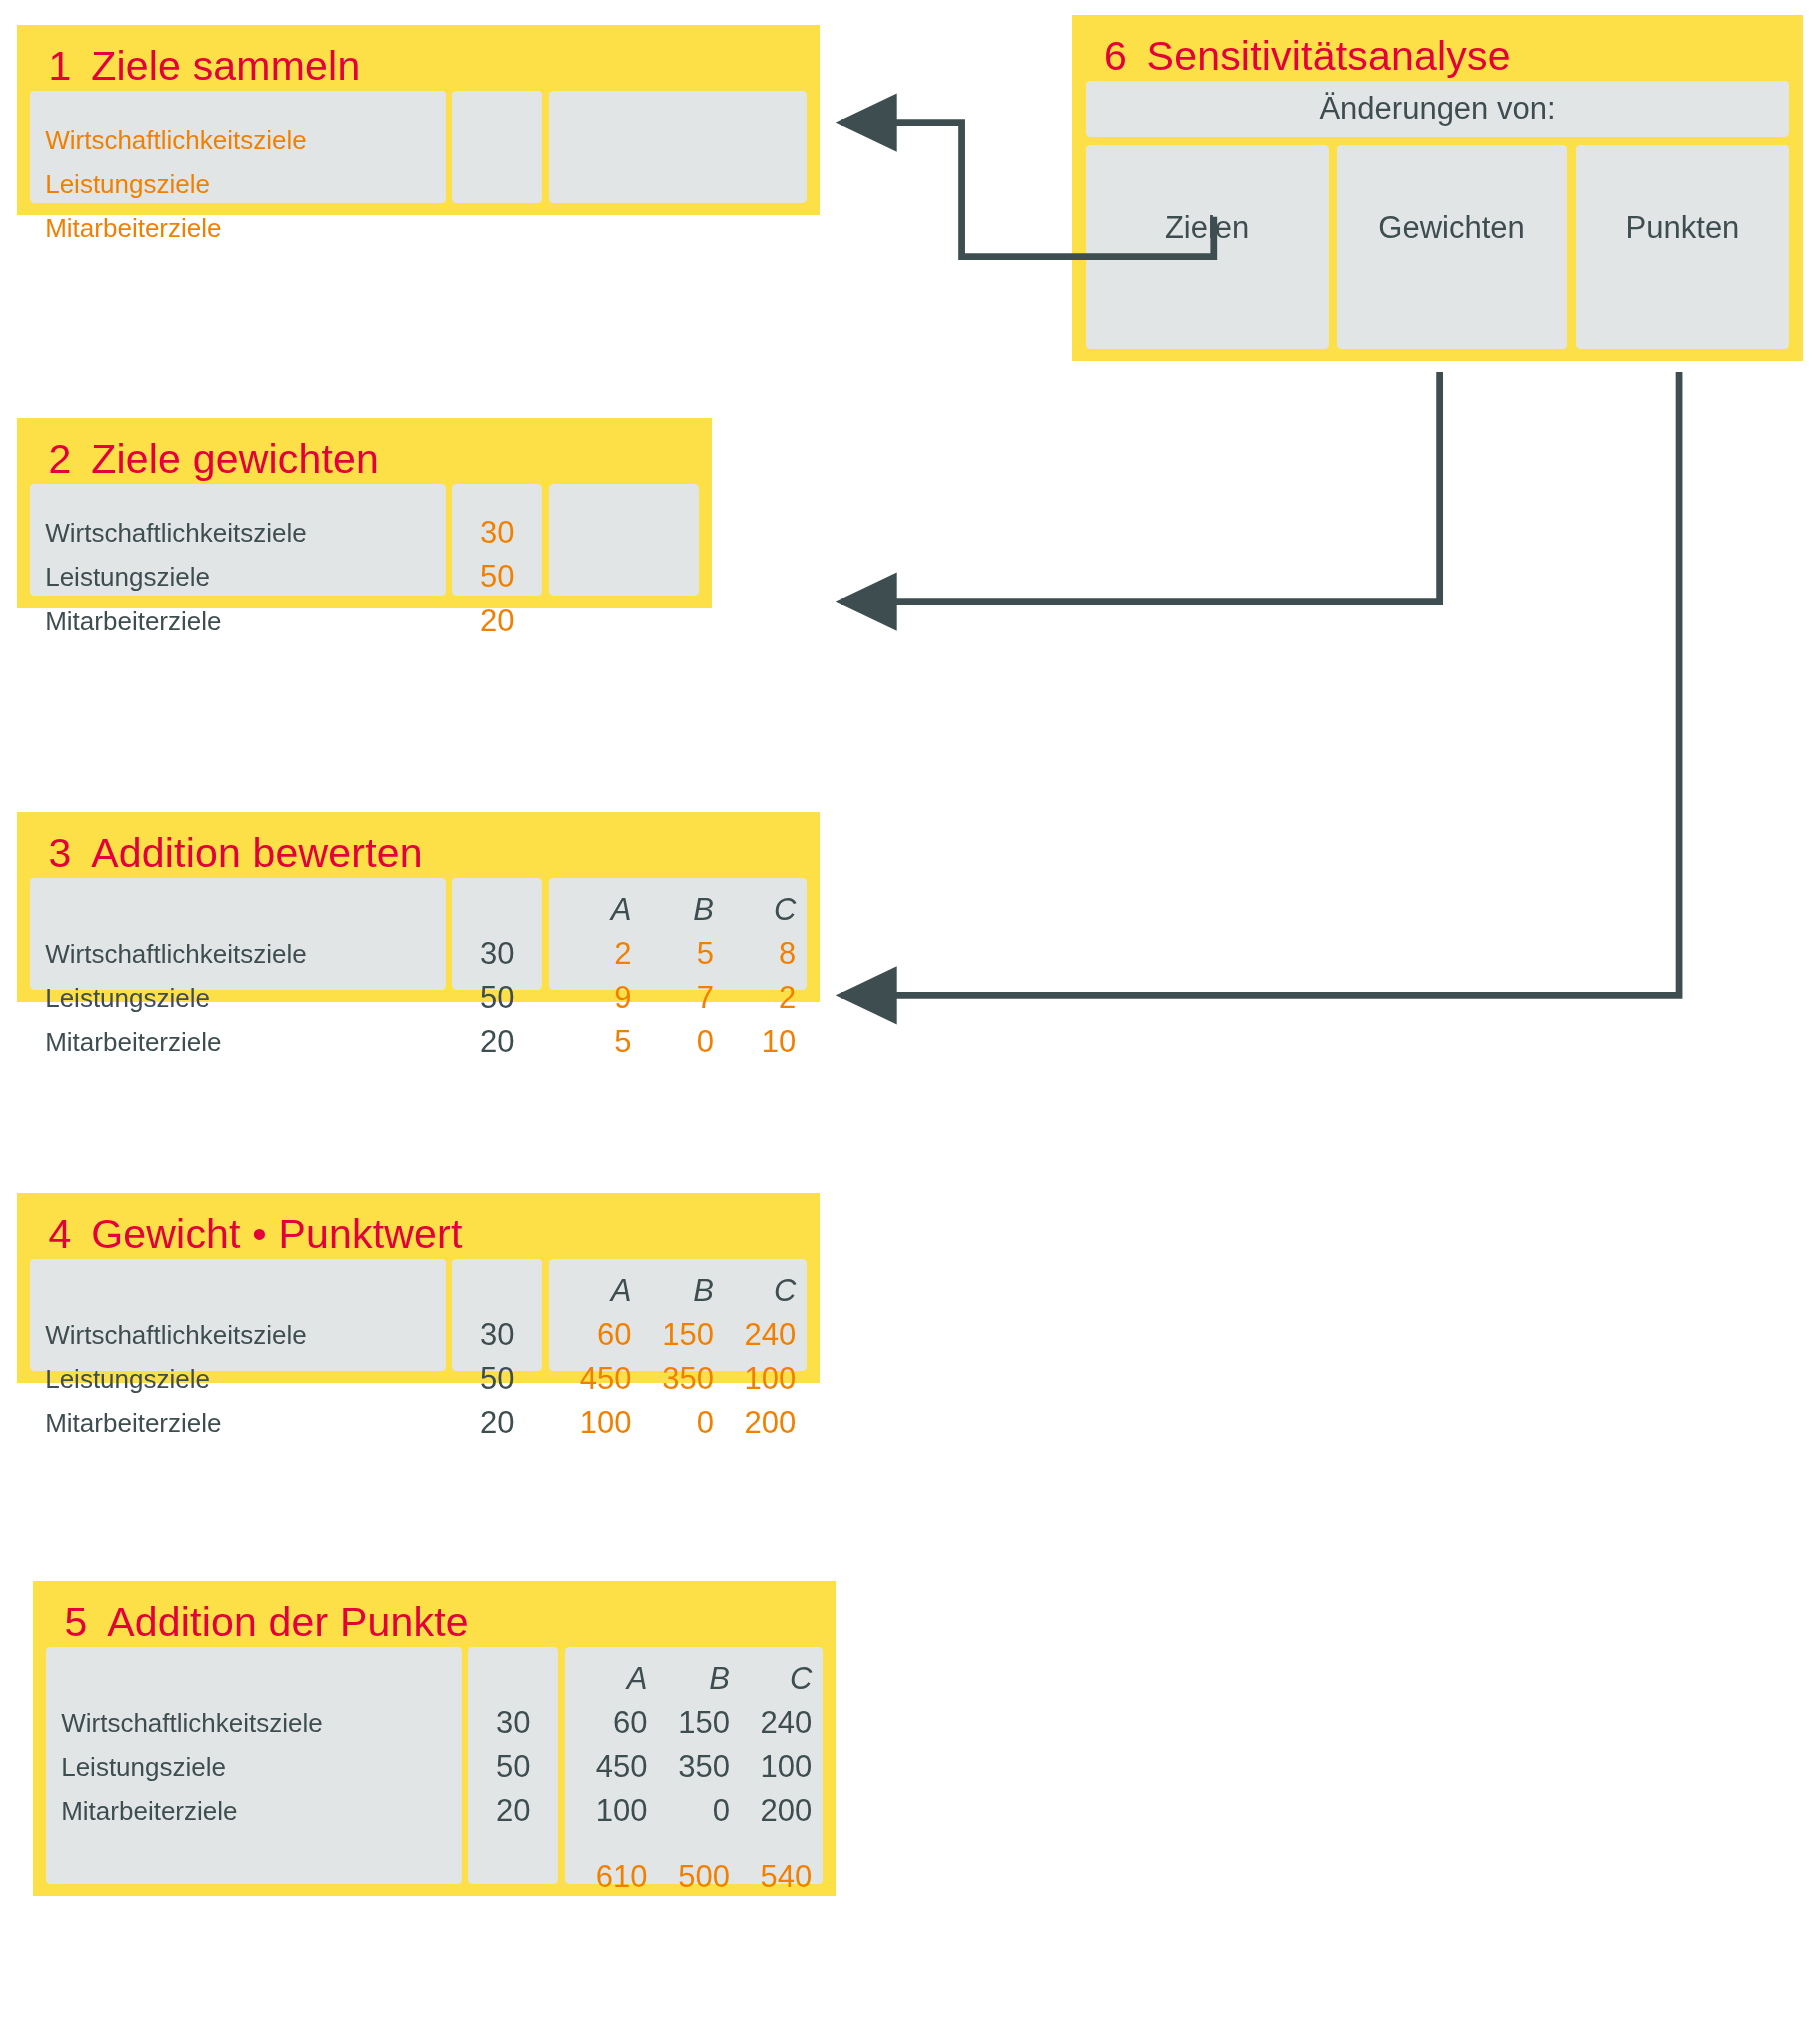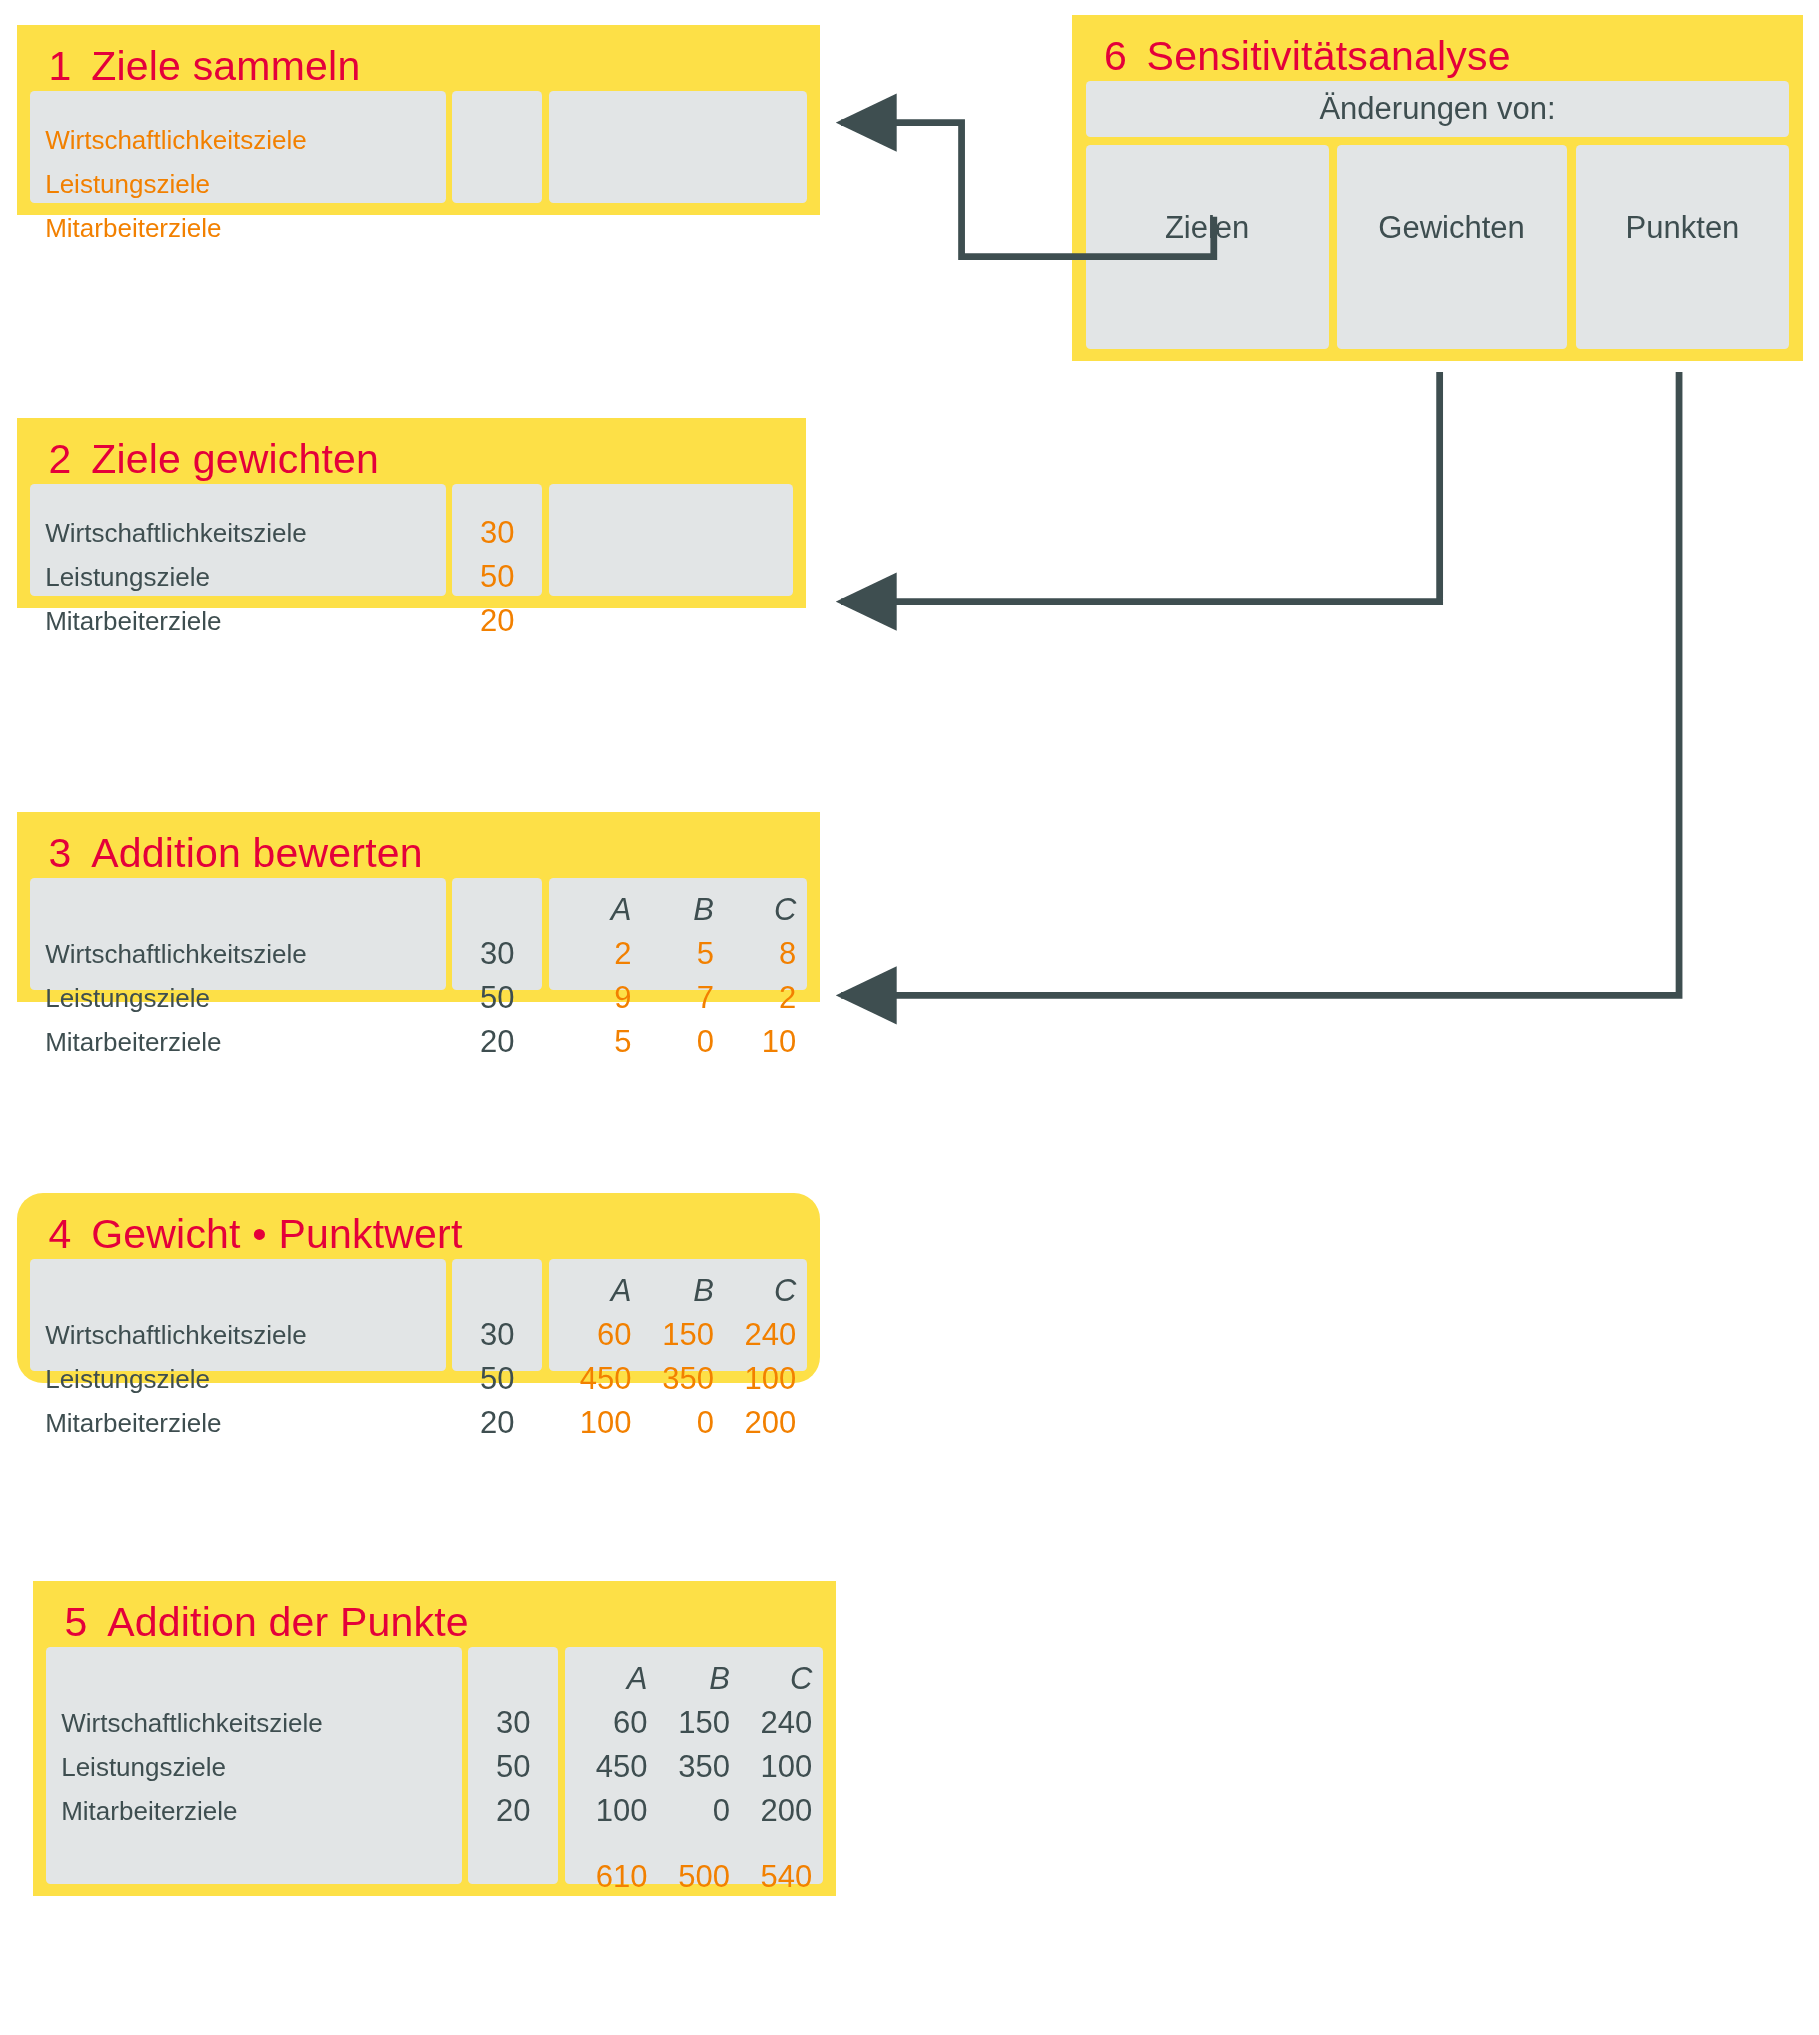--- a/index.html
+++ b/index.html
@@ -178,21 +178,21 @@
           <div class="goal-row orange">Wirtschaftlichkeitsziele</div>
           <div class="goal-row orange">Leistungsziele</div>
           <div class="goal-row orange">Mitarbeiterziele</div>
         </div>
       </div>
       <div class="panel p-weight"></div>
       <div class="panel p-values"></div>
     </div>
   </div>
 
-  <div class="card" id="card2" style="left:16.6px; top:418px; width:789px; height:190px;">
+  <div class="card" id="card2" style="left:16.6px; top:418px; width:695px; height:190px;">
     <div class="card-title">
       <span class="num">2</span><span>Ziele gewichten</span>
     </div>
     <div class="panels">
       <div class="panel p-labels">
         <div class="rowlist" style="top:27px;">
           <div class="goal-row">Wirtschaftlichkeitsziele</div>
           <div class="goal-row">Leistungsziele</div>
           <div class="goal-row">Mitarbeiterziele</div>
         </div>
@@ -247,21 +247,21 @@
           <div class="valrow orange">
             <div class="cell">5</div>
             <div class="cell">0</div>
             <div class="cell">10</div>
           </div>
         </div>
       </div>
     </div>
   </div>
 
-  <div class="card" id="card4" style="left:16.6px; top:1193px; width:803px; height:190px;border-radius:26px;">
+  <div class="card" id="card4" style="left:16.6px; top:1193px; width:803px; height:190px;">
     <div class="card-title">
       <span class="num">4</span><span>Gewicht • Punktwert</span>
     </div>
     <div class="panels">
       <div class="panel p-labels">
         <div class="rowlist" style="top:54px;">
           <div class="goal-row">Wirtschaftlichkeitsziele</div>
           <div class="goal-row">Leistungsziele</div>
           <div class="goal-row">Mitarbeiterziele</div>
         </div>

